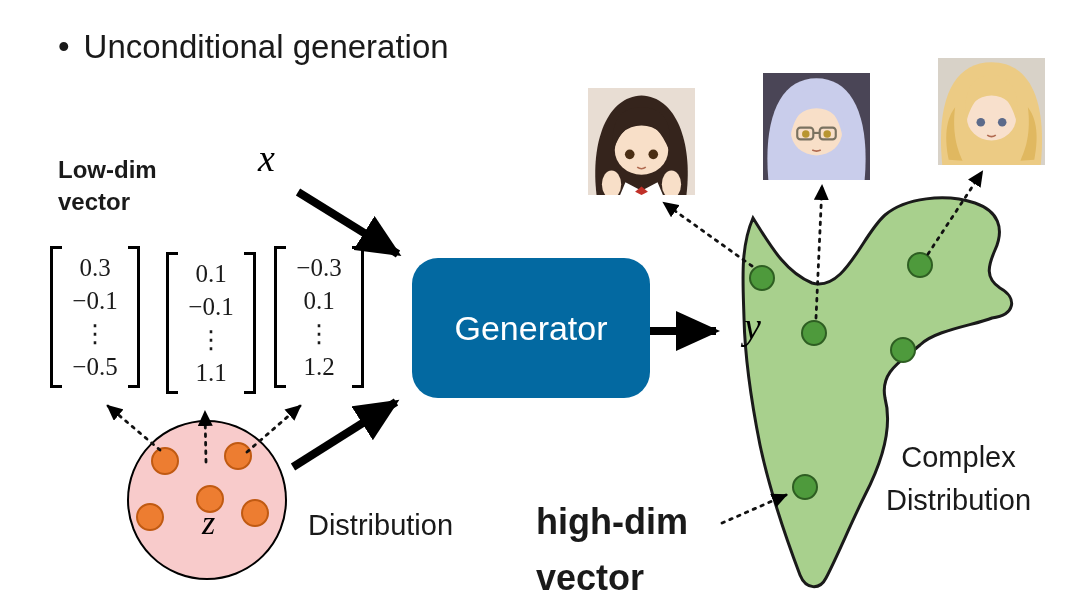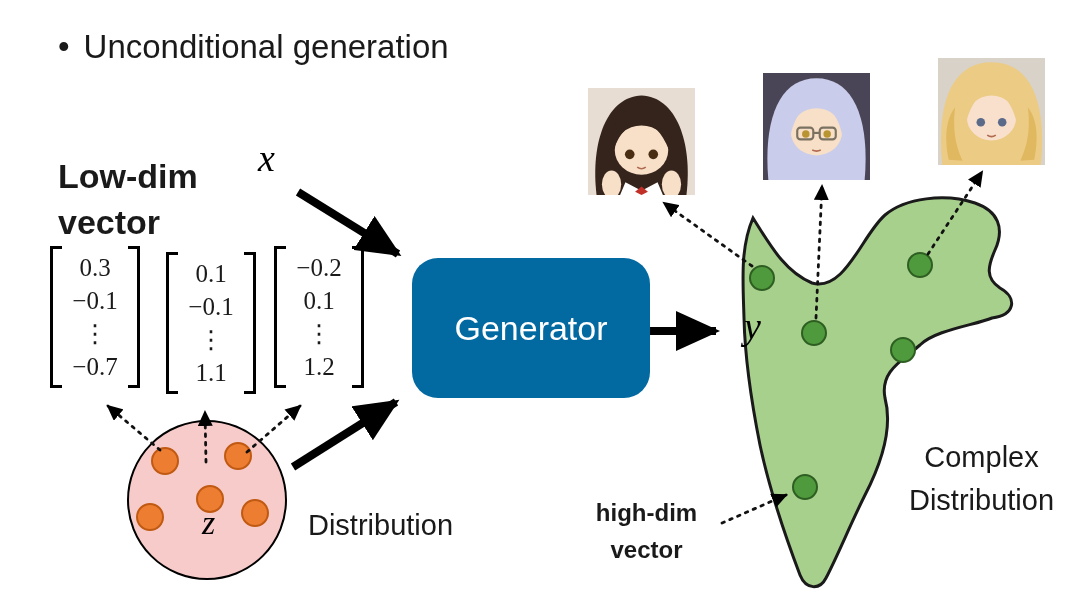--- a/index.html
+++ b/index.html
@@ -6,21 +6,21 @@
   .slide {
     position:relative; width:1086px; height:614px; background:#ffffff;
     font-family:"Liberation Sans", sans-serif; color:#1a1a1a; overflow:hidden;text-decoration:underline;
   }
   .abs { position:absolute; }
   svg.canvas { position:absolute; left:0; top:0; }
 
   .title { left:58px; top:28px; font-size:33px; }
   .title .bullet { margin-right:14px; }
 
-  .label-bold { font-weight:bold; font-size:34px; line-height:1.35; }
+  .label-bold { font-weight:bold; font-size:24px; line-height:1.35; }
   .low-dim { left:58px; top:154px; }
 
   .math { font-family:"Liberation Serif", serif; font-style:italic; color:#000; }
   .x-sym { left:258px; top:136px; font-size:38px; }
   .z-sym { left:202px; top:504px; font-size:34px; }
   .y-sym { left:744px; top:304px; font-size:38px; }
 
   .matrix { display:flex; align-items:stretch; font-family:"Liberation Serif", serif; font-size:25px; }
   .matrix .cap { width:9px; }
   .matrix .bl { border:3px solid #000; border-right:none; }
@@ -36,22 +36,22 @@
   .generator {
     left:400px; top:258px; width:238px; height:140px;
     background:#0369a1; border-radius:26px; color:#ffffff;
     display:flex; align-items:center; justify-content:center;
     font-size:34px;
     margin-left:12px;
   }
 
   .two-line { text-align:center; font-size:29px; line-height:1.48; }
   .normal-dist { left:283px; top:504px; width:195px; }
-  .complex-dist { left:884px; top:436px; width:195px; }
-  .high-dim { left:564px; top:494px; width:165px; font-weight:bold; font-size:24px; line-height:1.55; text-align:center; }
+  .complex-dist { left:861px; top:436px; width:195px; }
+  .high-dim { left:536px; top:494px; width:165px; font-weight:bold; font-size:36px; line-height:1.55; }
 
   .face { position:absolute; width:107px; height:107px; }
   .face svg { display:block; width:107px; height:107px; }
   .face1 { left:588px; top:88px; }
   .face2 { left:763px; top:73px; }
   .face3 { left:938px; top:58px; }
 </style>
 </head>
 <body>
 
@@ -124,40 +124,40 @@
   <div class="abs math x-sym">x</div>
   <div class="abs math z-sym">z</div>
   <div class="abs math y-sym">y</div>
 
   <div class="abs matrix m1">
     <div class="cap bl"></div>
     <div class="rows">
       <div>0.3</div>
       <div>−0.1</div>
       <div>⋮</div>
-      <div>−0.7</div>
+      <div>−0.5</div>
     </div>
     <div class="cap br"></div>
   </div>
 
   <div class="abs matrix m2">
     <div class="cap bl"></div>
     <div class="rows">
       <div>0.1</div>
       <div>−0.1</div>
       <div>⋮</div>
       <div>1.1</div>
     </div>
     <div class="cap br"></div>
   </div>
 
   <div class="abs matrix m3">
     <div class="cap bl"></div>
     <div class="rows">
-      <div>−0.2</div>
+      <div>−0.3</div>
       <div>0.1</div>
       <div>⋮</div>
       <div>1.2</div>
     </div>
     <div class="cap br"></div>
   </div>
 
   <div class="abs generator">
     <span>Generator</span>
   </div>

